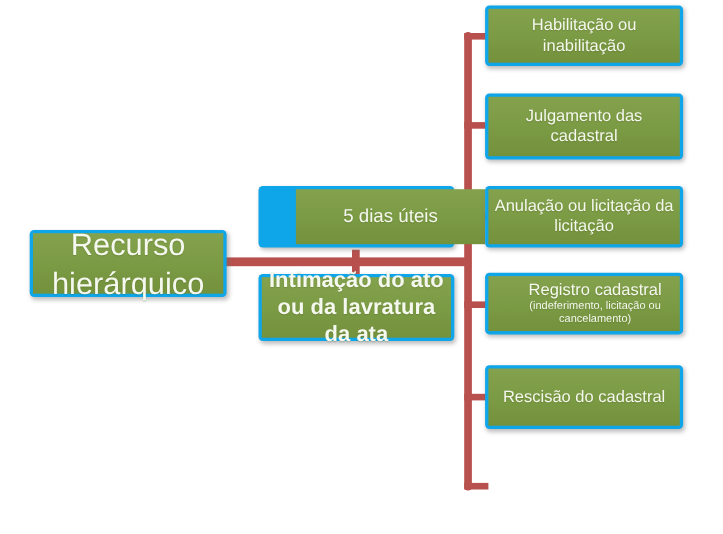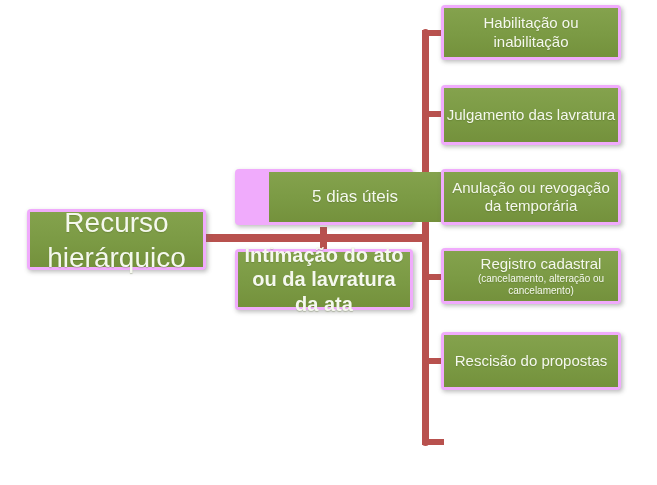--- a/index.html
+++ b/index.html
@@ -35,21 +35,21 @@
   .branch-1 { top: 30px;  }
   .branch-2 { top: 111px; }
   .branch-3 { top: 194px; }
   .branch-4 { top: 274px; }
   .branch-5 { top: 358px; }
   .branch-6 { top: 439px; }
 
   
   .node {
     position: absolute;
-    background: #f0abfc;
+    background: #0ea5e9;
     padding: 3px;
     border-radius: 4px;
     box-shadow: 1.5px 2px 4px rgba(110,110,110,0.45);
     z-index: 2;
   }
   .node-inner {
     width: 100%;
     height: 100%;
     background: linear-gradient(180deg, var(--box-green-light) 0%, var(--box-green) 55%, var(--box-green-dark) 100%);
     color: var(--text-white);
@@ -112,28 +112,28 @@
     <div class="node-inner">5 dias úteis</div>
   </div>
   <div class="node node-mid-bottom">
     <div class="node-inner">Intimação do ato ou da lavratura da ata</div>
   </div>
 
   <div class="node node-leaf node-leaf-1">
     <div class="node-inner">Habilitação ou inabilitação</div>
   </div>
   <div class="node node-leaf node-leaf-2">
-    <div class="node-inner">Julgamento das lavratura</div>
+    <div class="node-inner">Julgamento das cadastral</div>
   </div>
   <div class="node node-leaf node-leaf-3">
-    <div class="node-inner">Anulação ou revogação da temporária</div>
+    <div class="node-inner">Anulação ou licitação da licitação</div>
   </div>
   <div class="node node-leaf node-leaf-4">
     <div class="node-inner">
       <span>Registro cadastral</span>
-      <span class="leaf-sub">(cancelamento, alteração ou cancelamento)</span>
+      <span class="leaf-sub">(indeferimento, licitação ou cancelamento)</span>
     </div>
   </div>
   <div class="node node-leaf node-leaf-5">
-    <div class="node-inner">Rescisão do propostas</div>
+    <div class="node-inner">Rescisão do cadastral</div>
   </div>
 
 </div>
 
 </body></html>

